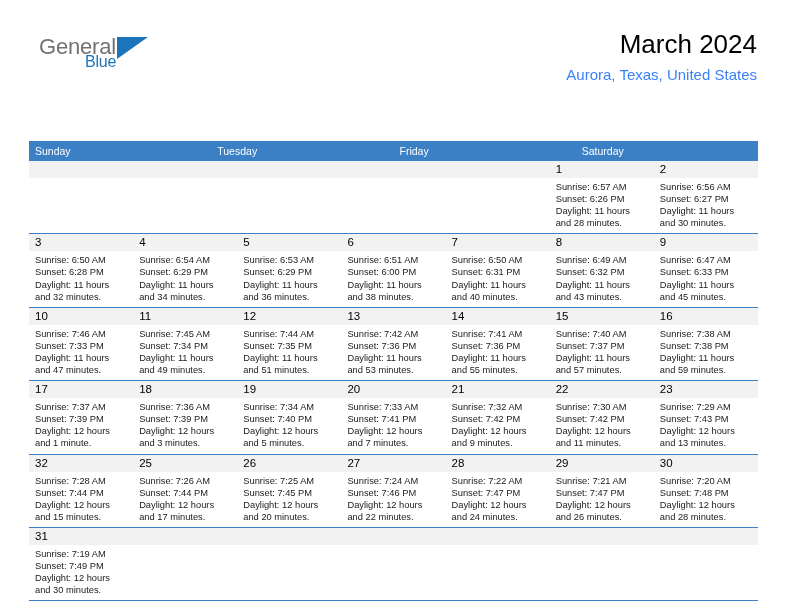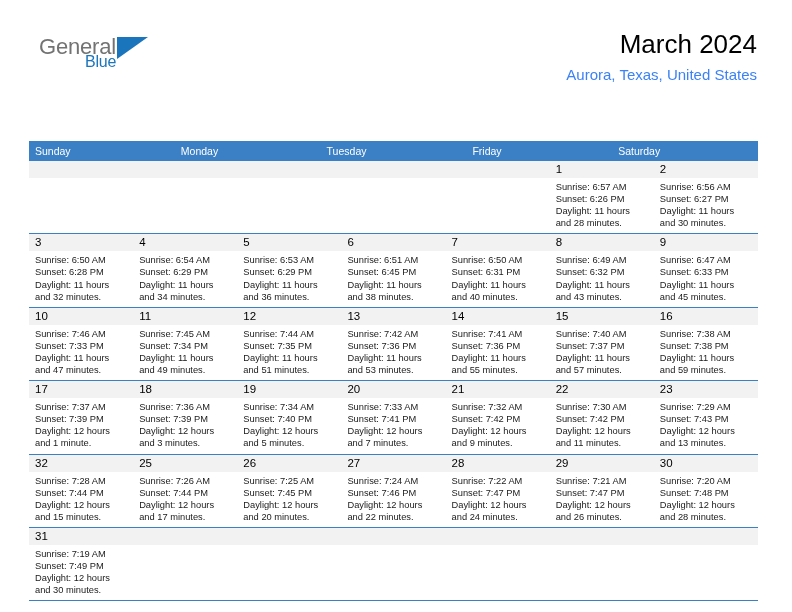--- a/index.html
+++ b/index.html
@@ -164,21 +164,20 @@
     <div class="title-block">
       <div class="cal-title">March 2024</div>
       <div class="cal-subtitle">Aurora, Texas, United States</div>
     </div>
 
   </div>
 
   <div class="calendar">
     <div class="weekdays" id="weekday-row">
         <div class="weekday">Sunday</div>
-        <div class="weekday">Monday</div>
         <div class="weekday">Tuesday</div>
         <div class="weekday">Friday</div>
         <div class="weekday">Saturday</div>
       </div>
     <div id="weeks-container">
         <div class="week">
           <div class="day empty">
             <div class="day-number"></div>
           </div>
           <div class="day empty">
@@ -237,21 +236,21 @@
               <div>Sunrise: 6:53 AM</div>
               <div>Sunset: 6:29 PM</div>
               <div>Daylight: 11 hours</div>
               <div>and 36 minutes.</div>
             </div>
           </div>
           <div class="day">
             <div class="day-number">6</div>
             <div class="day-info">
               <div>Sunrise: 6:51 AM</div>
-              <div>Sunset: 6:45 PM</div>
+              <div>Sunset: 6:00 PM</div>
               <div>Daylight: 11 hours</div>
               <div>and 38 minutes.</div>
             </div>
           </div>
           <div class="day">
             <div class="day-number">7</div>
             <div class="day-info">
               <div>Sunrise: 6:50 AM</div>
               <div>Sunset: 6:31 PM</div>
               <div>Daylight: 11 hours</div>

